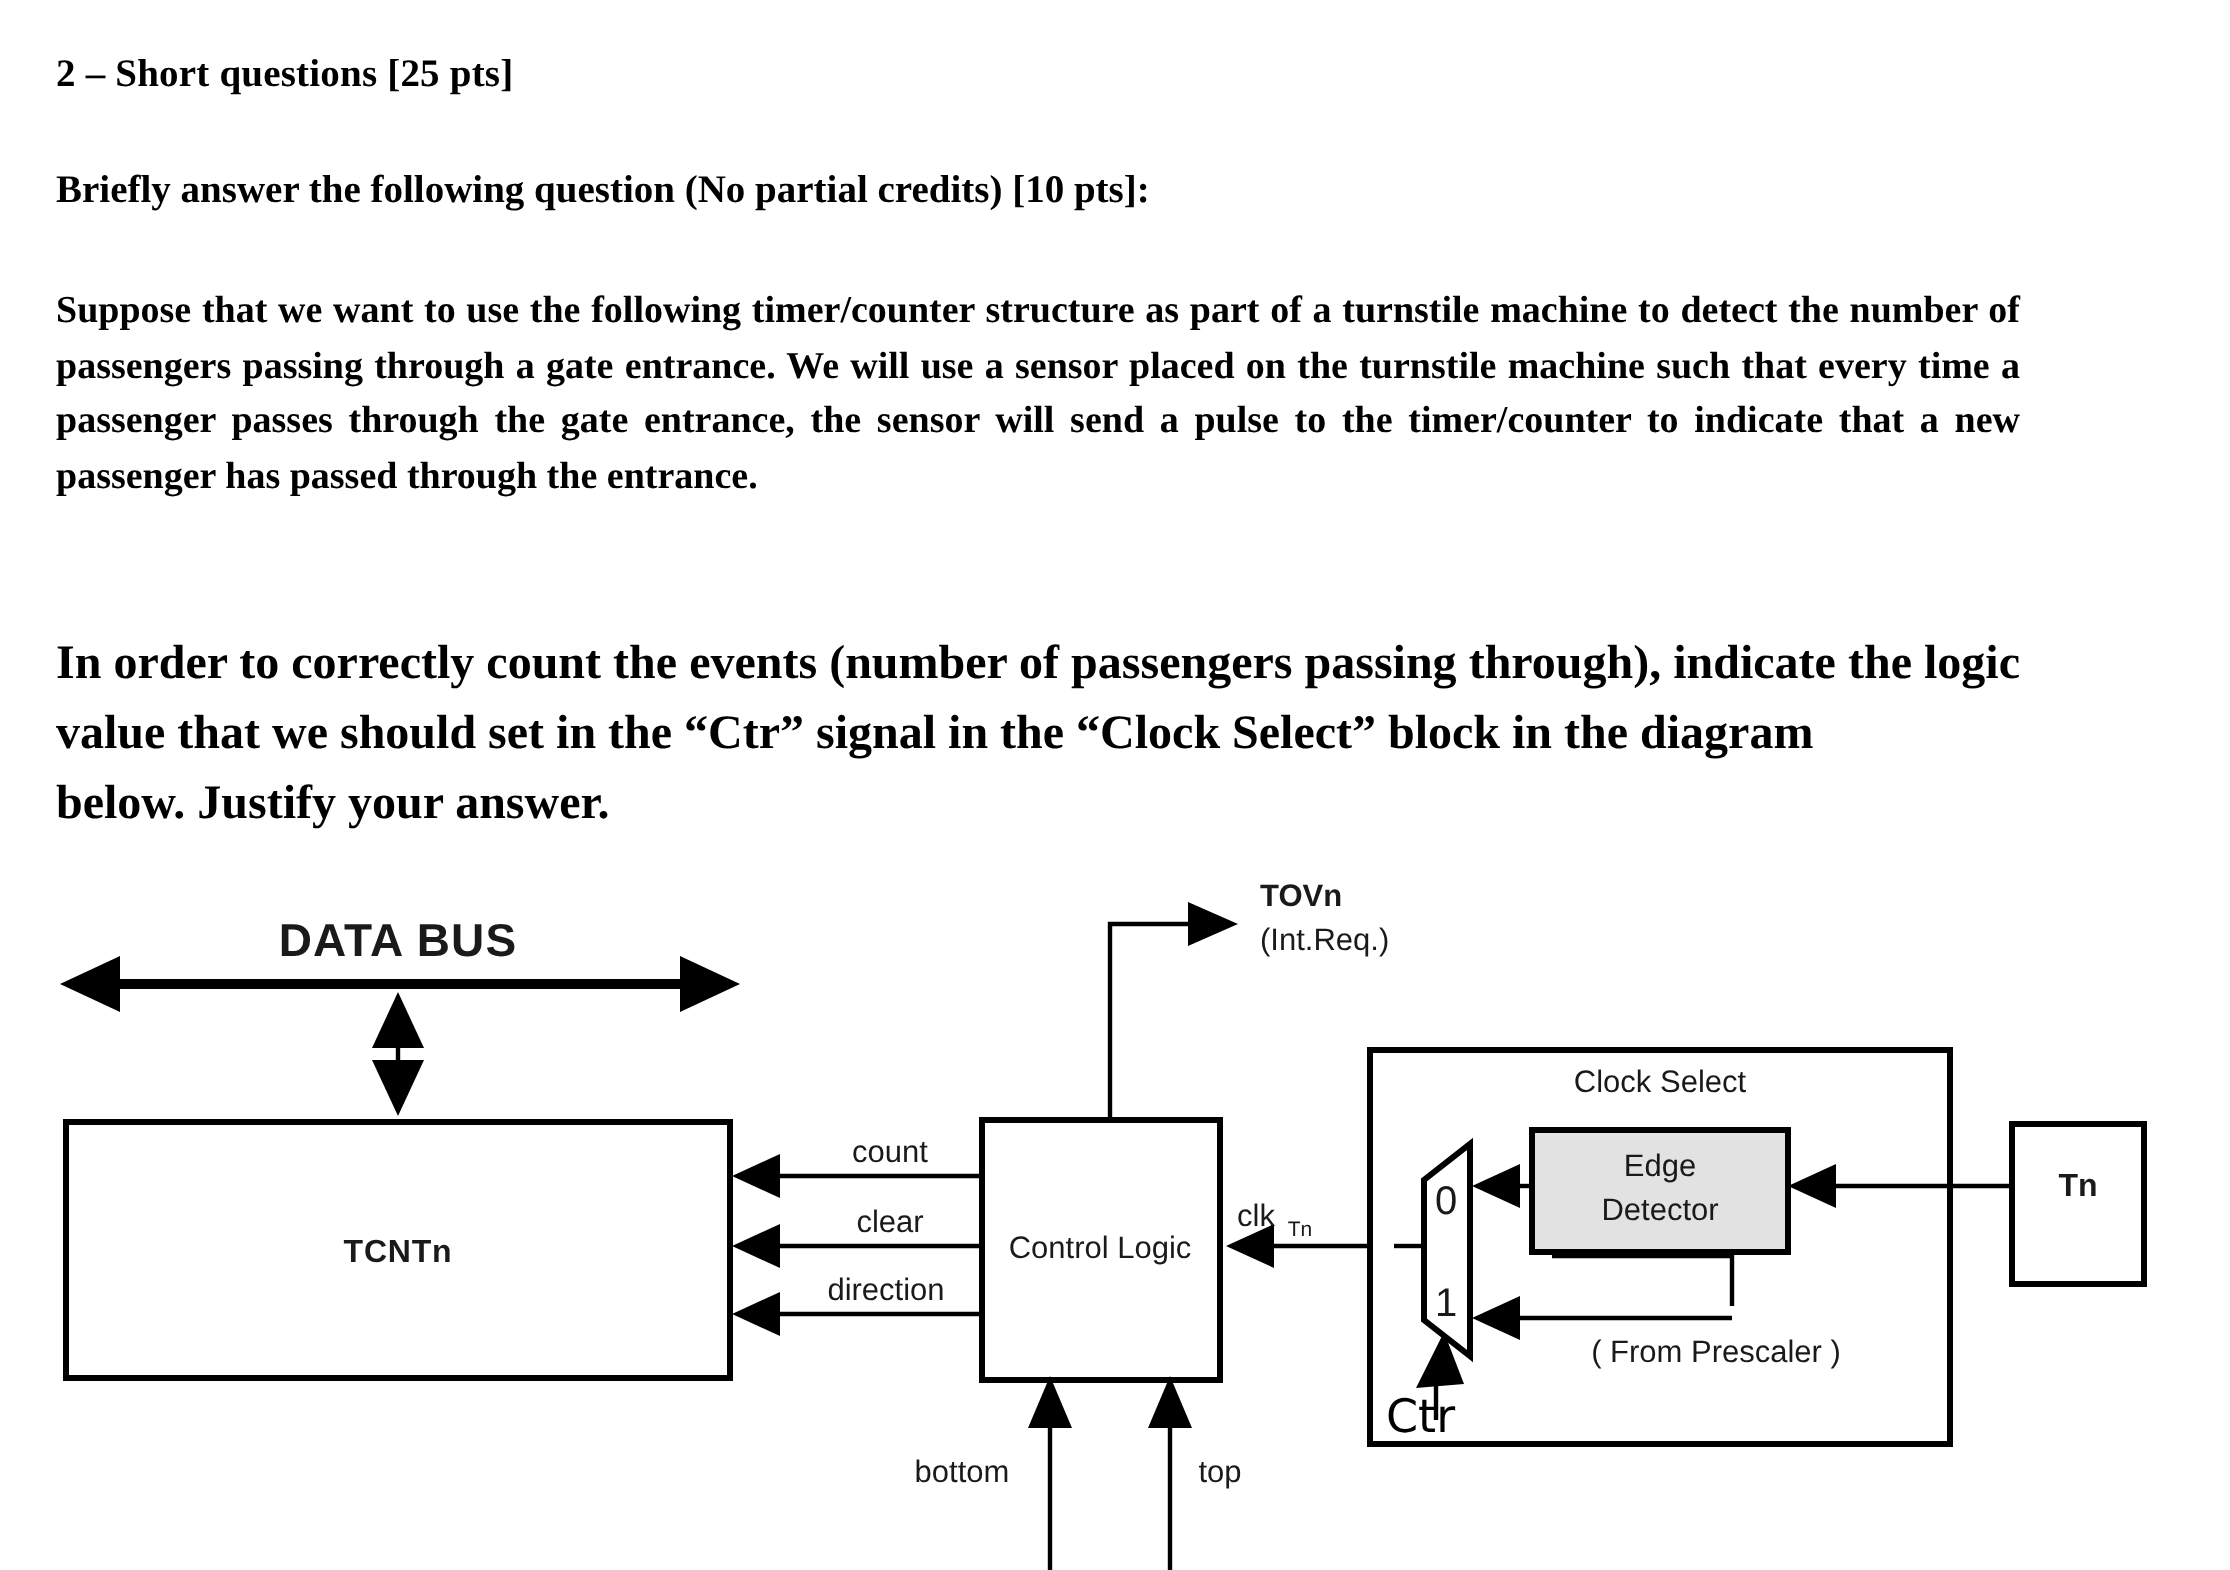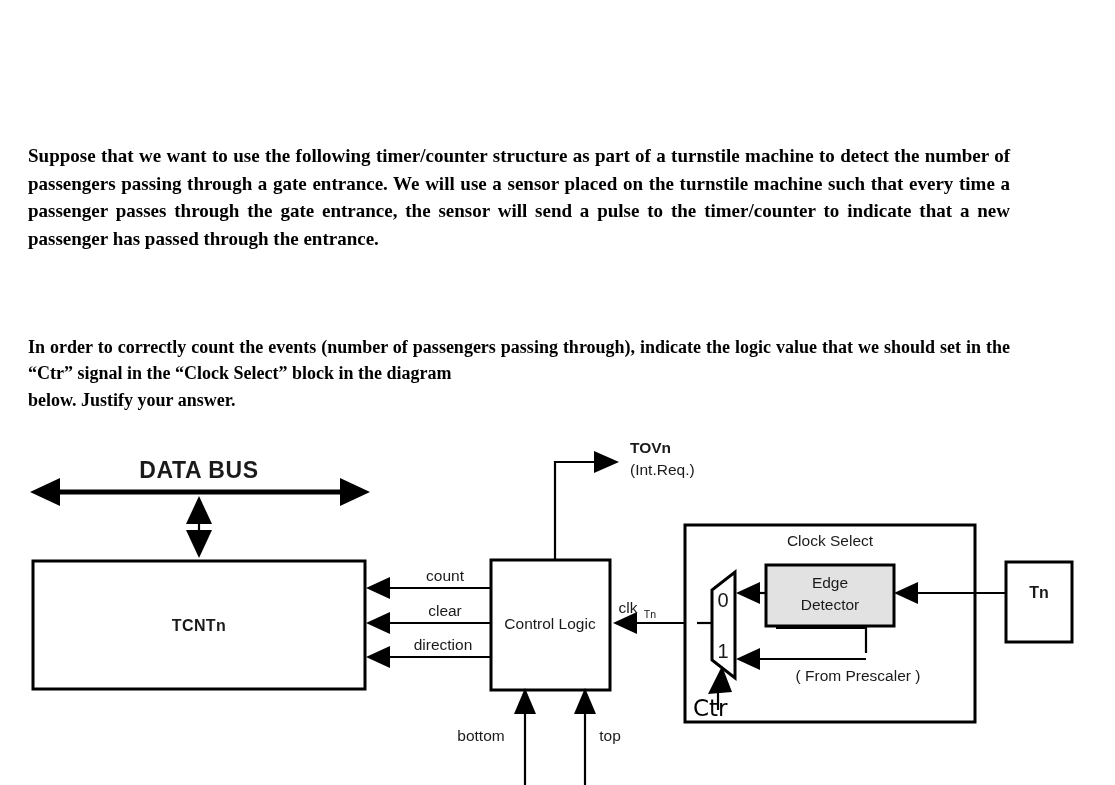--- a/index.html
+++ b/index.html
@@ -47,22 +47,22 @@
   .q-para1 {
     top: 142px;
     font-size: 19px;
     font-weight: bold;
     line-height: 1.46;
     text-align: justify;
     text-justify: inter-word;
   }
 
   .q-para2 {
-    top: 334px;
-    font-size: 18px;
+    top: 315px;
+    font-size: 24px;
     font-weight: bold;
     line-height: 1.46;
     text-align: justify;
     text-justify: inter-word;
   }
   .q-para2 .lastline {
     text-align: left;
   }
 
   #diagram {
@@ -131,21 +131,23 @@
   }
   .solid-fill {
     fill: #000000;
   }
 </style>
 </head>
 <body>
 
 <div id="doc">
 
-
+  <div class="text-block q-heading">2 – Short questions [25 pts]</div>
+
+  <div class="text-block q-instruction">Briefly answer the following question (No partial credits) [10 pts]:</div>
 
   <div class="text-block q-para1">Suppose that we want to use the following timer/counter structure as part of a turnstile machine to detect the number of passengers passing through a gate entrance. We will use a sensor placed on the turnstile machine such that every time a passenger passes through the gate entrance, the sensor will send a pulse to the timer/counter to indicate that a new passenger has passed through the entrance.</div>
 
   <div class="text-block q-para2">
     <div>In order to correctly count the events (number of passengers passing through), indicate the logic value that we should set in the “Ctr” signal in the “Clock Select” block in the diagram</div>
     <div class="lastline">below. Justify your answer.</div>
   </div>
 
   <div id="diagram">
     <svg width="1115" height="365" viewBox="0 0 1115 365" xmlns="http://www.w3.org/2000/svg">

